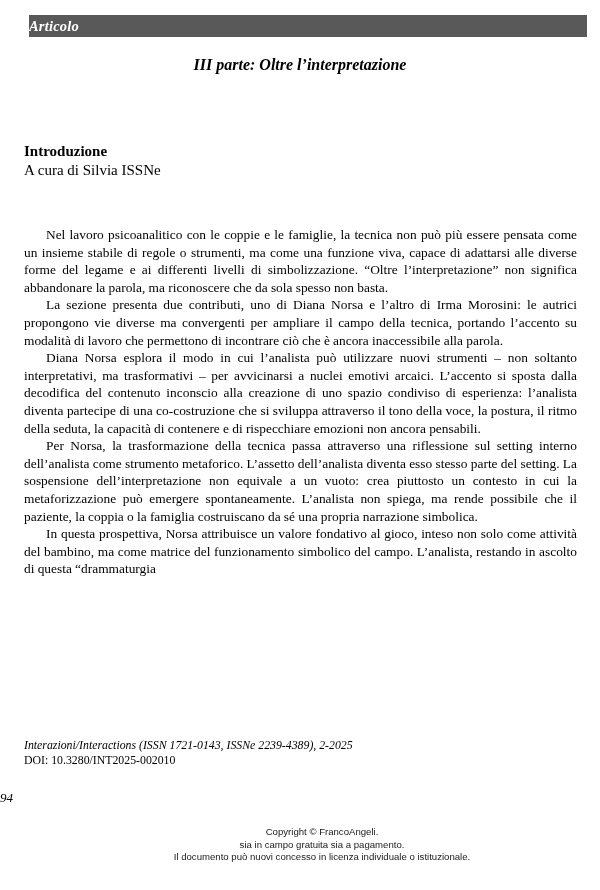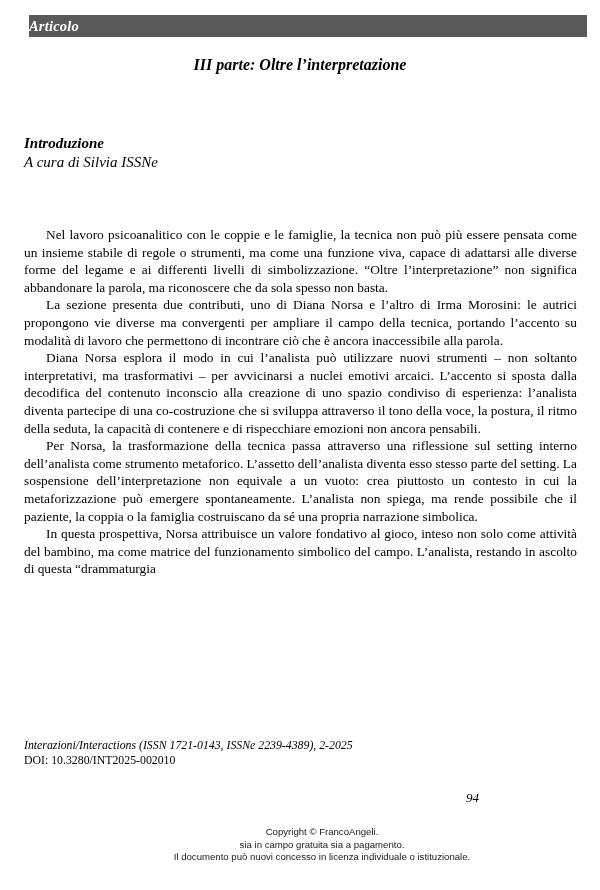--- a/index.html
+++ b/index.html
@@ -55,23 +55,22 @@
     font-weight: bold;
     font-style: italic;
     font-size: 16px;
     line-height: 20px;
   }
 
   
   .section-head {
     position: absolute;
     left: 24px;
-    top: 134px;
+    top: 142px;
     width: 552px;
-    font-style: italic;
   }
   .section-title {
     font-weight: bold;
     font-size: 15px;
     line-height: 19px;
     margin: 0;
   }
   .section-byline {
     font-weight: normal;
     font-size: 15px;
@@ -115,21 +114,21 @@
     line-height: 15px;
     margin: 0;
   }
 
   
   .page-number {
     position: absolute;
     left: 0;
     top: 790px;
     width: 479px;
-    text-align: right;
+    text-align: left;
     font-style: italic;
     font-size: 13px;
     line-height: 16px;
   }
 
   
   .copyright {
     position: absolute;
     left: 0;
     top: 826px;

